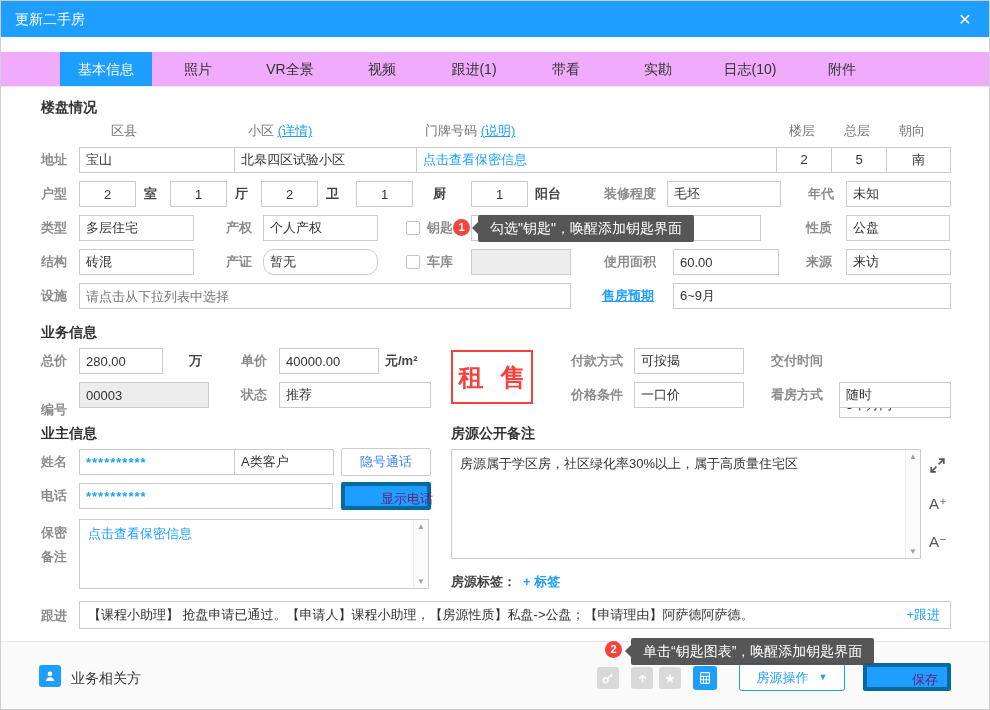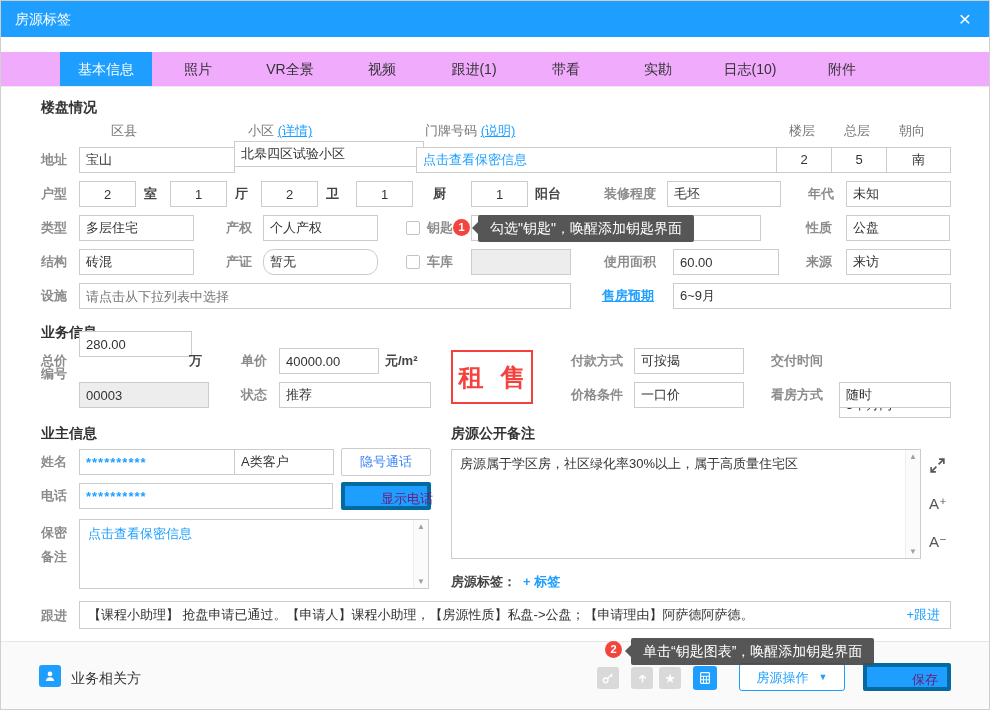--- a/index.html
+++ b/index.html
@@ -49,21 +49,21 @@
   .icon-sq .glyph { color:#fff; font-size:13px; line-height:1; }
   .footer { position:absolute; left:0; top:640px; width:990px; height:70px; background:#fafafa; border-top:1px solid #e7e7e7; }
   .related-lbl { position:absolute; left:70px; top:666px; font-size:14px; color:#333; line-height:22px; }
 </style>
 </head>
 <body>
 
 <div class="window">
 
   <div class="titlebar">
-    <span class="wtitle">房源标签</span>
+    <span class="wtitle">更新二手房</span>
     <span class="close"><span>×</span></span>
   </div>
 
   <div class="tabbar">
     <div class="tab active">基本信息</div>
     <div class="tab">照片</div>
     <div class="tab">VR全景</div>
     <div class="tab">视频</div>
     <div class="tab">跟进(1)</div>
     <div class="tab">带看</div>
@@ -82,21 +82,21 @@
   <div class="colh" style="left:424px;top:122px">
     <span>门牌号码</span>
     <span class="link u">(说明)</span>
   </div>
   <div class="colh" style="left:788px;top:122px">楼层</div>
   <div class="colh" style="left:843px;top:122px">总层</div>
   <div class="colh" style="left:898px;top:122px">朝向</div>
 
   <div class="lbl" style="left:40px;top:146px">地址</div>
   <div class="cell" style="left:78px;top:146px;width:156px">宝山</div>
-  <div class="cell" style="left:233px;top:140px;width:190px">北皋四区试验小区</div>
+  <div class="cell" style="left:233px;top:146px;width:190px">北皋四区试验小区</div>
   <div class="cell" style="left:415px;top:146px;width:361px"><span class="link">点击查看保密信息</span></div>
   <div class="cell center" style="left:775px;top:146px;width:56px">2</div>
   <div class="cell center" style="left:830px;top:146px;width:56px">5</div>
   <div class="cell center" style="left:885px;top:146px;width:65px">南</div>
 
   <div class="lbl" style="left:40px;top:180px">户型</div>
   <input class="inp center" style="left: 78px; top: 180px; width: 57px;" value="2">
   <div class="lbl lbl-dark" style="left:143px;top:180px">室</div>
   <input class="inp center" style="left: 169px; top: 180px; width: 57px;" value="1">
   <div class="lbl lbl-dark" style="left:234px;top:180px">厅</div>
@@ -137,32 +137,32 @@
   <input class="inp" style="left: 845px; top: 248px; width: 105px;" value="来访">
 
   <div class="lbl" style="left:40px;top:282px">设施</div>
   <input class="inp" style="left: 78px; top: 282px; width: 492px;" placeholder="请点击从下拉列表中选择">
   <div class="lbl" style="left:601px;top:282px"><span class="link u">售房预期</span></div>
   <input class="inp" style="left: 672px; top: 282px; width: 278px;" value="6~9月">
 
   <div class="sec" style="left:40px;top:323px">业务信息</div>
 
   <div class="lbl" style="left:40px;top:347px">总价</div>
-  <input class="inp" style="left: 78px; top: 330px; width: 113px;" value="280.00">
+  <input class="inp" style="left: 78px; top: 347px; width: 84px;" value="280.00">
   <div class="lbl lbl-dark" style="left:188px;top:347px">万</div>
   <div class="lbl" style="left:240px;top:347px">单价</div>
   <input class="inp" style="left: 278px; top: 347px; width: 100px;" value="40000.00">
   <div class="lbl lbl-dark" style="left:384px;top:347px">元/m²</div>
   <div class="stamp">租 售</div>
   <div class="lbl" style="left:570px;top:347px">付款方式</div>
   <input class="inp" style="left: 633px; top: 347px; width: 110px;" value="可按揭">
   <div class="lbl" style="left:770px;top:347px">交付时间</div>
   <input class="inp" style="left: 838px; top: 347px; width: 112px; margin-top: 44px;" value="3个月内">
 
-  <div class="lbl" style="left:40px;top:360px">编号</div>
+  <div class="lbl" style="left:40px;top:396px">编号</div>
   <input class="inp gray" style="left: 78px; top: 381px; width: 130px;" readonly="" value="00003">
   <div class="lbl" style="left:240px;top:381px">状态</div>
   <input class="inp" style="left: 278px; top: 381px; width: 152px;" value="推荐">
   <div class="lbl" style="left:570px;top:381px">价格条件</div>
   <input class="inp" style="left: 633px; top: 381px; width: 110px;" value="一口价">
   <div class="lbl" style="left:770px;top:381px">看房方式</div>
   <input class="inp" style="left: 838px; top: 381px; width: 112px;" value="随时">
 
   <div class="sec" style="left:40px;top:424px">业主信息</div>
 

